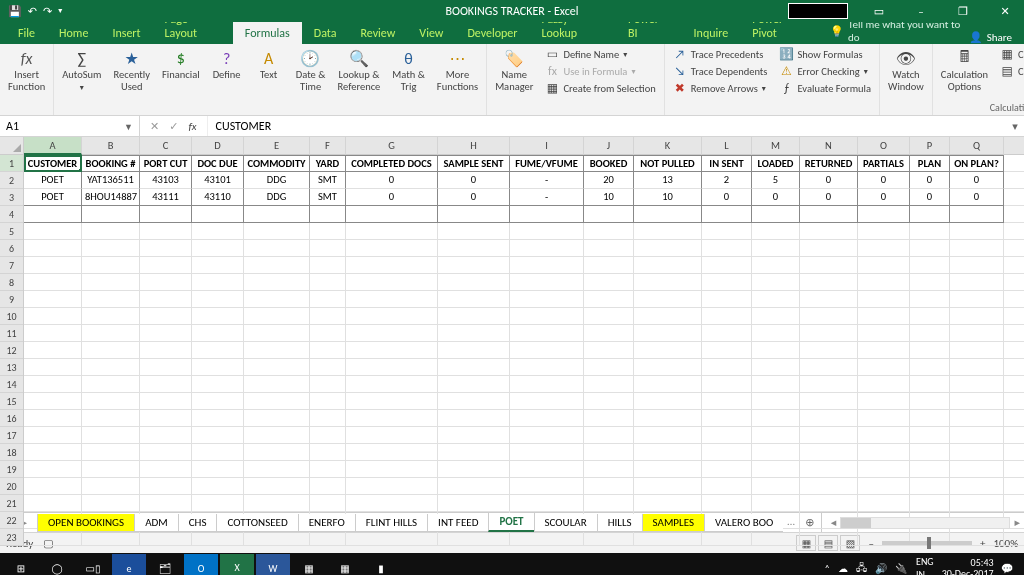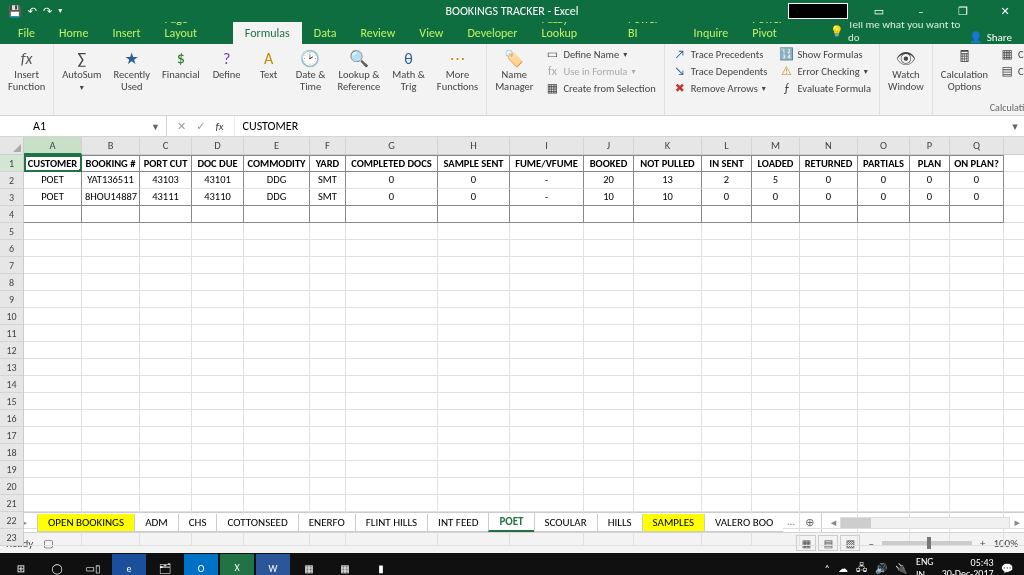--- a/index.html
+++ b/index.html
@@ -27,21 +27,21 @@
 .rgroup-body { flex: 1; display: flex; align-items: flex-start; gap: 4px; }
 .rgroup-label { text-align: center; font-size: 10px; color: #666; padding-bottom: 1px; }
 .bigbtn { display: flex; flex-direction: column; align-items: center; justify-content: flex-start; padding: 2px 4px; cursor: pointer; min-width: 38px; gap: 1px; }
 .bigbtn .ic { width: 20px; height: 20px; display: flex; align-items: center; justify-content: center; font-size: 16px; }
 .bigbtn .lbl { font-size: 10.5px; text-align: center; line-height: 1.1; }
 .stackbtns { display: flex; flex-direction: column; gap: 1px; }
 .smallbtn { display: flex; align-items: center; gap: 4px; padding: 1px 4px; font-size: 10.5px; cursor: pointer; white-space: nowrap; }
 .smallbtn .ic { width: 14px; height: 14px; display: inline-flex; align-items: center; justify-content: center; font-size: 12px; }
 
 
-.formulabar { height: 21px; border-bottom: 1px solid #d4d4d4; display: flex; align-items: stretch; background: #fff; padding-left: 27px; }
+.formulabar { height: 21px; border-bottom: 1px solid #d4d4d4; display: flex; align-items: stretch; background: #fff; }
 .namebox { width: 140px; border-right: 1px solid #d4d4d4; display: flex; align-items: center; padding: 0 6px; font-size: 12px; }
 .namebox .dd { margin-left: auto; color: #666; font-size: 9px; }
 .fb-btns { display: flex; align-items: center; gap: 10px; padding: 0 10px; color: #999; border-right: 1px solid #eee; }
 .fb-input { flex: 1; padding: 0 8px; font-size: 12px; display: flex; align-items: center; }
 .fb-expand { width: 18px; display: flex; align-items: center; justify-content: center; color: #666; cursor: pointer; }
 
 
 .grid-wrap { position: relative; height: 375px; display: flex; }
 .rowhdrs { width: 24px; background: #e6e6e6; border-right: 1px solid #ccc; }
 .rowhdr { height: 17px; border-bottom: 1px solid #d4d4d4; font-size: 10px; color: #444; text-align: center; line-height: 17px; cursor: pointer; }

